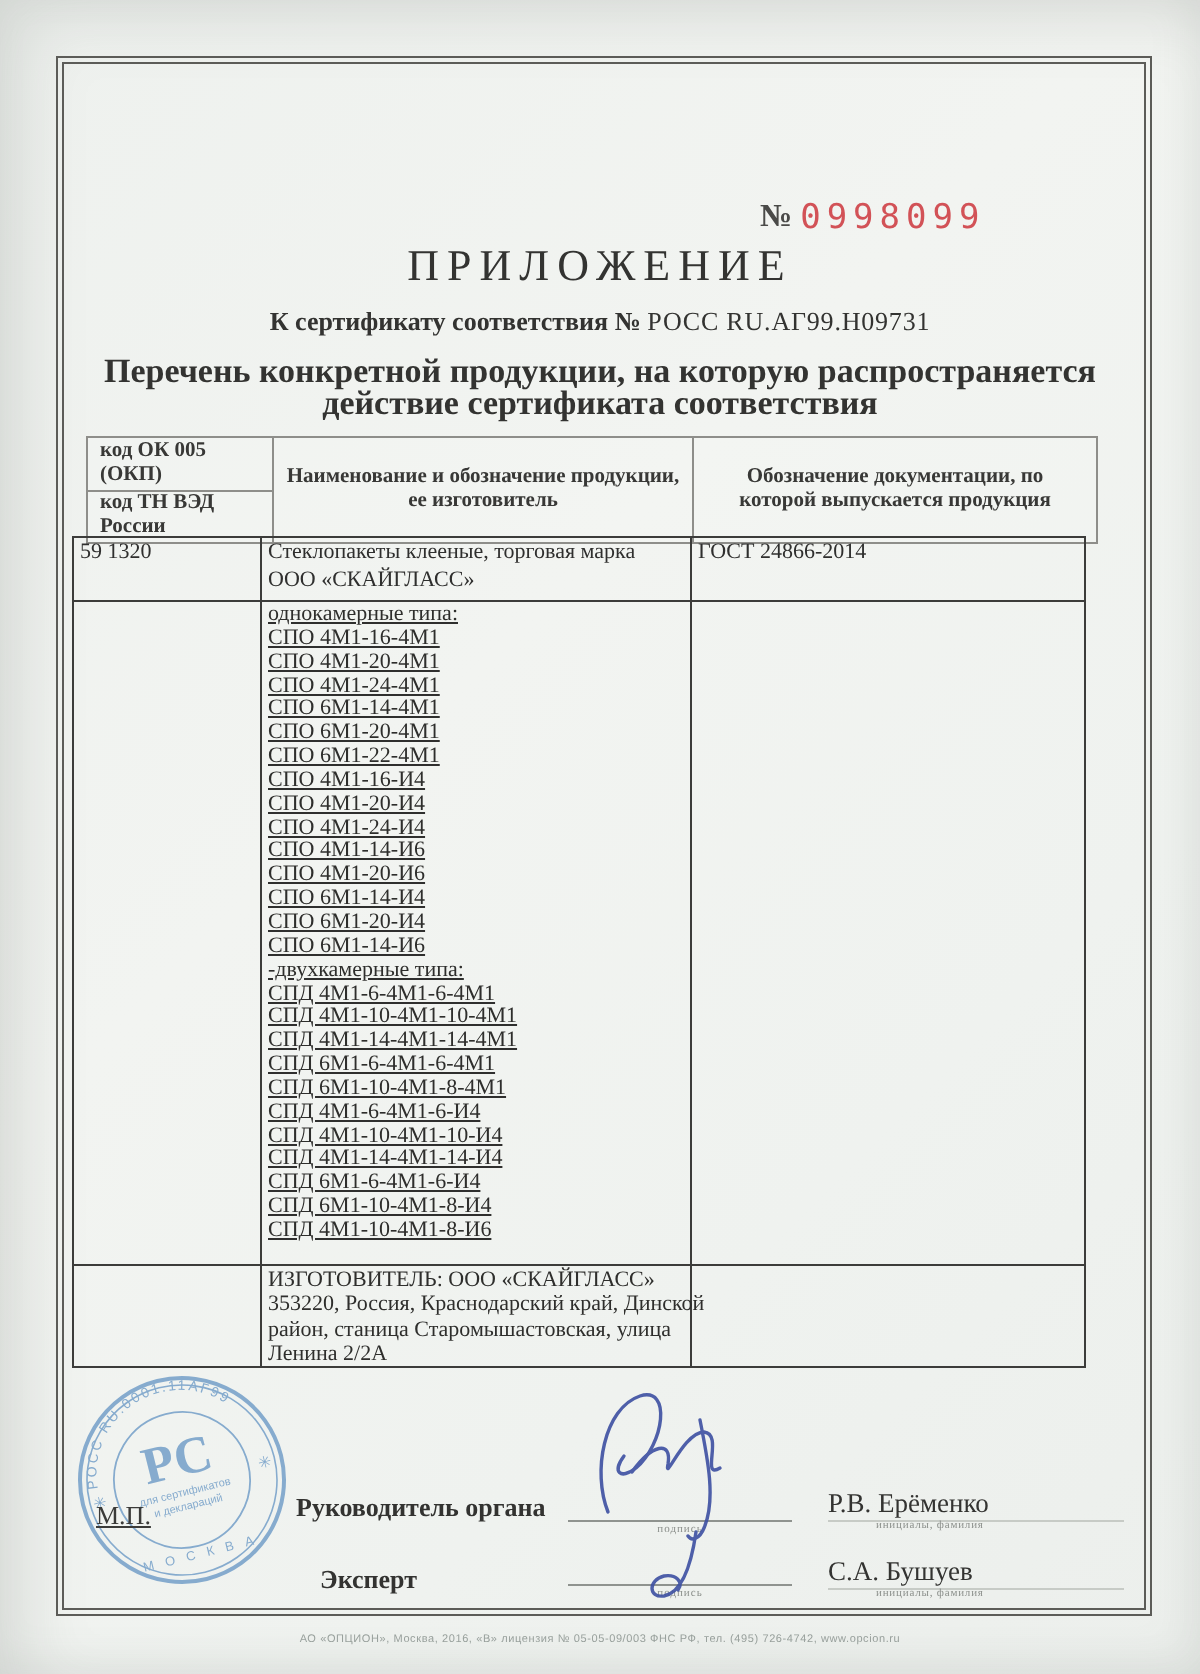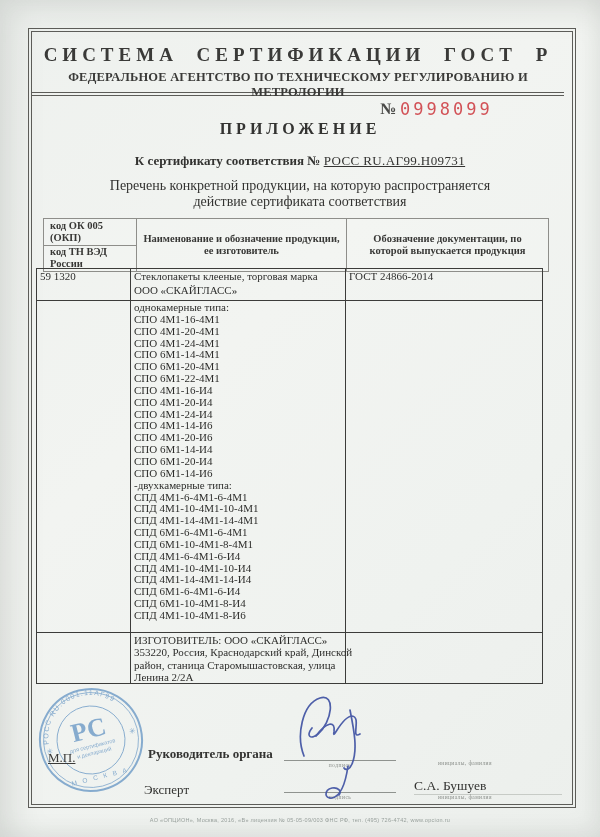--- a/index.html
+++ b/index.html
@@ -36,30 +36,30 @@
   .num-line{
     left:380px;top:99px;width:180px;height:22px;text-align:left;
   }
   .num-sign{font-size:16px;font-weight:bold;color:#4a4a48;}
   .num-value{
     font-family:"DejaVu Sans Mono", monospace;
     font-size:17px;color:#d25257;letter-spacing:3px;vertical-align:-1px;
   }
   .doc-title{
     left:34px;top:120px;width:532px;text-align:center;
-    font-size:16px;font-weight:bold;letter-spacing:4px;color:#333331;
+    font-size:22px;font-weight:normal;letter-spacing:4px;color:#333331;
   }
   .cert-line{
     left:34px;top:153px;width:532px;text-align:center;font-size:13px;color:#333331;
   }
   .cert-prefix{font-weight:bold;}
-  .cert-number{font-weight:normal;letter-spacing:.4px;text-decoration:underline;}
+  .cert-number{font-weight:normal;letter-spacing:.4px;}
   .desc{
     left:34px;top:178px;width:532px;text-align:center;
-    font-size:14px;font-weight:normal;line-height:16px;color:#333331;
+    font-size:17px;font-weight:bold;line-height:16px;color:#333331;
   }
   
   .thead{
     left:43px;top:218px;width:504px;height:52px;
     border:1px solid #8e8e8a;background:rgba(255,255,255,.12);
   }
   .thead .c1{position:absolute;left:0;top:0;width:92px;height:100%;border-right:1px solid #8e8e8a;}
   .thead .c1a{position:absolute;left:0;top:0;width:100%;height:26px;border-bottom:1px solid #8e8e8a;
     display:flex;align-items:center;justify-content:center;}
   .thead .c1b{position:absolute;left:0;top:26px;width:100%;height:26px;
@@ -74,28 +74,28 @@
     left:36px;top:268px;width:505px;height:414px;
     border:1.5px solid #3c3c3a;
   }
   .vline1{position:absolute;left:93px;top:0;width:0;height:100%;border-left:1.2px solid #3c3c3a;}
   .vline2{position:absolute;left:308px;top:0;width:0;height:100%;border-left:1.2px solid #3c3c3a;}
   .hline-row1{position:absolute;left:0;top:31px;width:100%;height:0;border-top:1.2px solid #3c3c3a;}
   .hline-manu{position:absolute;left:0;top:363px;width:100%;height:0;border-top:1.2px solid #3c3c3a;}
   .cell-code{position:absolute;left:3px;top:1px;font-size:11px;}
   .cell-name{position:absolute;left:97px;top:1px;width:205px;font-size:11px;line-height:13.5px;}
   .cell-doc{position:absolute;left:312px;top:1px;width:188px;font-size:11px;}
-  .products{position:absolute;left:97px;top:33px;width:208px;}
+  .products{position:absolute;left:97px;top:33px;width:208px;text-decoration:underline;}
   .prod-line{font-size:11px;line-height:11.85px;white-space:pre;color:#2e2e2c;}
   .manu{position:absolute;left:97px;top:365px;width:208px;}
   .manu-line{font-size:11px;line-height:12.3px;white-space:nowrap;color:#2e2e2c;}
   
   .mp{left:48px;top:750px;font-size:13px;color:#3b3b39;text-decoration:underline;}
   .role1{left:148px;top:746px;font-size:13px;font-weight:bold;color:#333331;}
-  .role2{left:144px;top:782px;font-size:13px;font-weight:normal;color:#333331;}
+  .role2{left:160px;top:782px;font-size:13px;font-weight:bold;color:#333331;}
   .sigline{width:112px;border-bottom:1px solid #8f938f;height:14px;}
   .sigline1{left:284px;top:746px;}
   .sigline2{left:284px;top:778px;}
   .sig-label{width:112px;text-align:center;font-size:5.5px;color:#8b8f8b;letter-spacing:.5px;}
   .sig-label1{left:284px;top:762px;}
   .sig-label2{left:284px;top:794px;}
   .name{font-size:13.5px;color:#333331;border-bottom:1px solid #c7cbc6;width:148px;}
   .name1{left:414px;top:744px;}
   .name2{left:414px;top:778px;}
   .name-label{font-size:5.5px;color:#8b8f8b;letter-spacing:.4px;}
@@ -108,24 +108,20 @@
   .stamp-svg{left:36px;top:684px;opacity:.82;filter:blur(.3px);}
   .sig-svg{left:276px;top:688px;opacity:.9;}
 </style>
 </head>
 <body>
 
 <div class="paper">
 
   <div class="abs frame"></div>
 
-  <div class="abs header-band">
-    <div class="sys-title">СИСТЕМА СЕРТИФИКАЦИИ ГОСТ Р</div>
-    <div class="agency">ФЕДЕРАЛЬНОЕ АГЕНТСТВО ПО ТЕХНИЧЕСКОМУ РЕГУЛИРОВАНИЮ И МЕТРОЛОГИИ</div>
-  </div>
 
   <div class="abs num-line">
     <span class="num-sign">№</span>
     <span class="num-value">0998099</span>
   </div>
 
   <div class="abs doc-title">ПРИЛОЖЕНИЕ</div>
 
   <div class="abs cert-line">
     <span class="cert-prefix">К сертификату соответствия №</span>
@@ -226,20 +222,21 @@
   <div class="abs mp">М.П.</div>
 
   <div class="abs role1">Руководитель органа</div>
   <div class="abs role2">Эксперт</div>
 
   <div class="abs sigline sigline1"></div>
   <div class="abs sigline sigline2"></div>
   <div class="abs sig-label sig-label1">подпись</div>
   <div class="abs sig-label sig-label2">подпись</div>
 
+  <div class="abs name name1">Р.В. Ерёменко</div>
   <div class="abs name name2">С.А. Бушуев</div>
   <div class="abs name-label name-label1">инициалы, фамилия</div>
   <div class="abs name-label name-label2">инициалы, фамилия</div>
 
   <svg class="abs sig-svg" width="140" height="130" viewBox="0 0 140 130">
     <g fill="none" stroke="#3d50a2" stroke-width="1.7" stroke-linecap="round">
       <path d="M 28,68 C 20,48 26,16 44,10 C 60,5 56,34 42,46 C 34,52 30,48 36,40"></path>
       <path d="M 40,48 C 50,34 60,32 58,44 C 56,54 66,28 76,28 C 86,29 74,52 84,46"></path>
       <path d="M 74,22 C 78,42 82,62 76,76 C 74,81 70,83 68,80"></path>
       <path d="M 72,78 C 70,92 66,108 56,110 C 48,111 48,102 56,100 C 62,99 66,103 63,107"></path>

